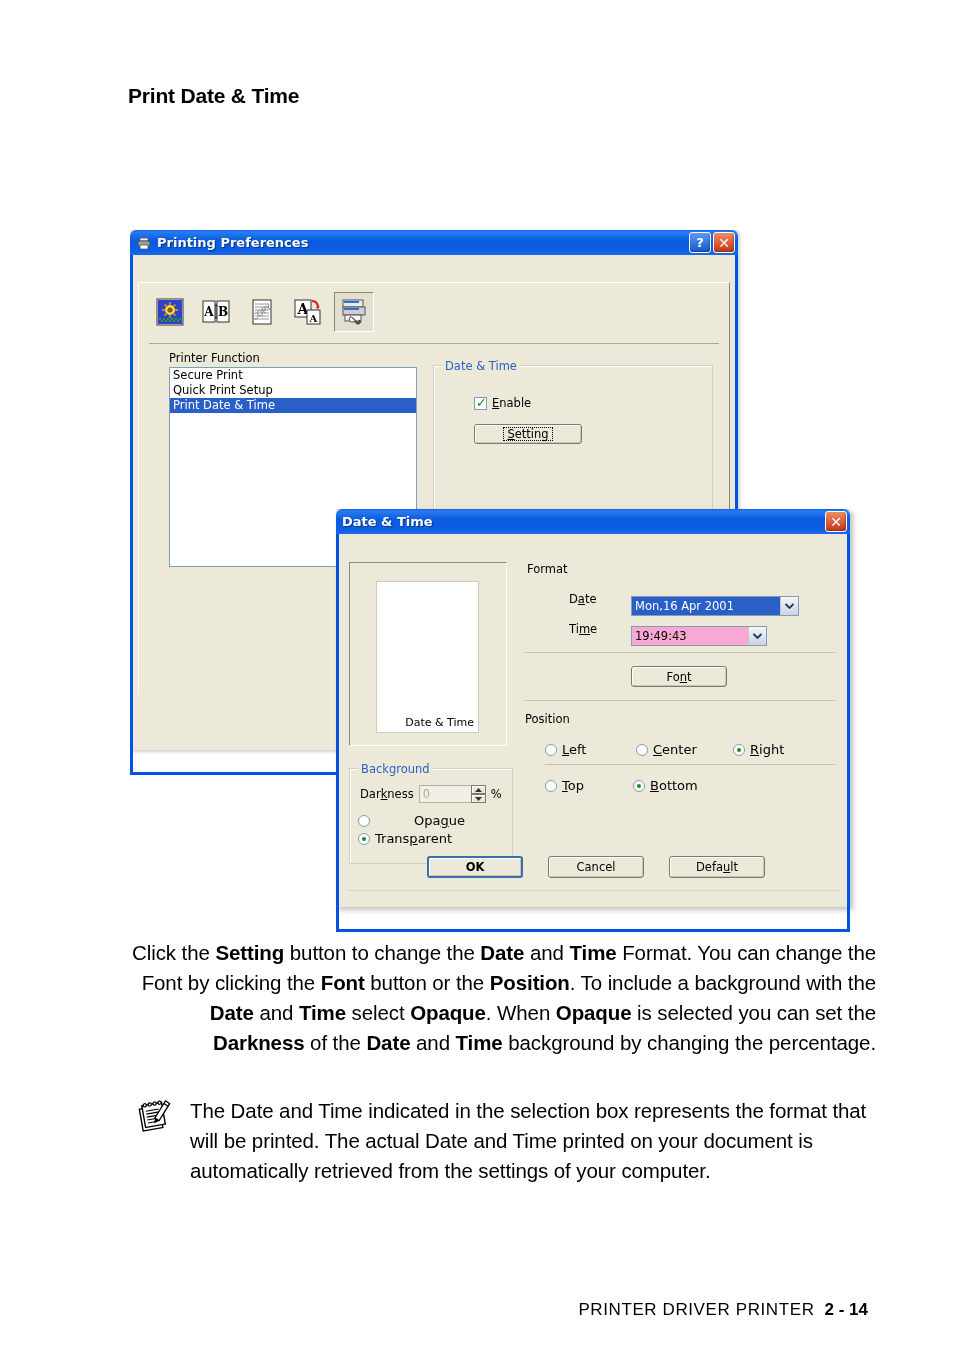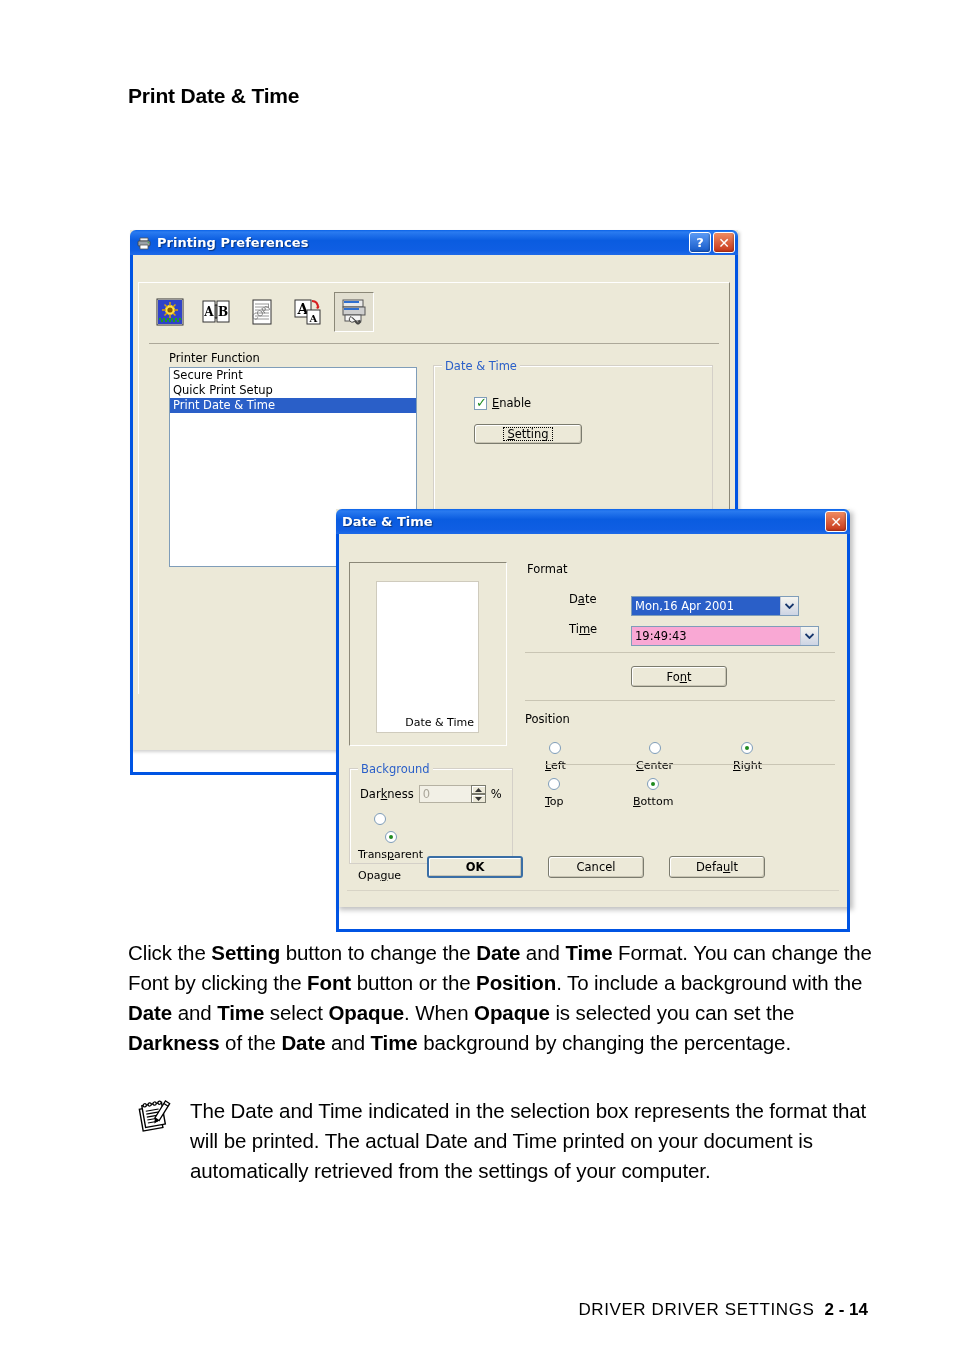--- a/index.html
+++ b/index.html
@@ -22,21 +22,21 @@
     font-size: 21px; font-weight: bold; letter-spacing: -0.2px;
   }
   .doc-para {
     position: absolute; left: 128px;
     width: 740px;
     font-size: 20.5px; line-height: 30px;
     letter-spacing: -0.1px;
   }
   .doc-para b { font-weight: bold; }
   #para-intro { top: 118px; }
-  #para-click { top: 938px; width: 748px; }
+  #para-click { top: 938px; width: 748px; text-align: right; }
 
   .note-block {
     position: absolute; left: 138px; top: 1096px; width: 746px;
   }
   .note-icon {
     position: absolute; left: 0px; top: 4px; width: 42px; height: 34px;
   }
   .note-text {
     margin-left: 52px;
     font-size: 20.5px; line-height: 30px; letter-spacing: -0.1px;
@@ -233,21 +233,21 @@
   }
   .spin-btns { display: flex; flex-direction: column; width: 15px; height: 18px; }
   .spin-b {
     flex: 1; background: #ece9d8; border: 1px solid #7b7b6e;
     box-shadow: inset 1px 1px 0 #fff;
     display:flex; align-items:center; justify-content:center; box-sizing: border-box;
   }
   .spin-b svg { display: block; }
   .pct { font-size: 11.5px; }
 
-  .radio-row { display: flex; align-items: center; gap: 5px; font-size: 11px; white-space: nowrap; flex-direction: column;}
+  .radio-row { display: flex; align-items: center; gap: 5px; font-size: 13px; white-space: nowrap;}
   .radio {
     width: 12px; height: 12px; border-radius: 50%;
     background: #fff; border: 1px solid #7f9db9; box-sizing: border-box;
     position: relative; flex: 0 0 auto;
   }
   .radio.checked::after {
     content:''; position: absolute; left: 3px; top: 3px;
     width: 4px; height: 4px; border-radius: 50%; background: #1f8b1f;
   }
   #rb-opaque { position: absolute; left: 8px; top: 44px; gap: 44px; }
@@ -267,21 +267,21 @@
     white-space: nowrap; overflow: hidden;
   }
   .combo.selected .ctext { background: #2a5fc8; color: #fff; }
   .combo .carrow {
     width: 17px; background: linear-gradient(180deg,#f6f5ef,#cdd4e4);
     border-left: 1px solid #c0c7d6;
     display: flex; align-items: center; justify-content: center;
   }
   .combo .carrow svg { display:block; }
   #combo-date { left: 292px; top: 54px; width: 168px; }
-  #combo-time { left: 292px; top: 84px; width: 188px; }
+  #combo-time { left: 292px; top: 84px; width: 136px; }
 
   .dt-hr1 { position: absolute; left: 186px; right: 12px; top: 118px; border-top: 1px solid #c9c5b4; }
   #btn-font { position: absolute; left: 292px; top: 132px; width: 96px; height: 21px; }
   .dt-hr2 { position: absolute; left: 186px; right: 12px; top: 166px; border-top: 1px solid #c9c5b4; }
 
   .lbl-position { position: absolute; left: 186px; top: 178px; font-size: 11.5px; }
   #rb-left   { position: absolute; left: 206px; top: 208px; }
   #rb-center { position: absolute; left: 297px; top: 208px; }
   #rb-right  { position: absolute; left: 394px; top: 208px; }
   .dt-hr3 { position: absolute; left: 206px; right: 12px; top: 230px; border-top: 1px solid #c9c5b4; }
@@ -577,16 +577,16 @@
           <rect x="22" y="4" width="5" height="20" fill="#fff" stroke="#000" stroke-width="1.3"></rect>
           <path d="M22 24l2.5 5 2.5-5z" fill="#000"></path>
           <path d="M22 7h5" stroke="#000" stroke-width="1.2"></path>
         </g>
       </svg>
     </span>
     <div class="note-text">The Date and Time indicated in the selection box represents the format that will be printed. The actual Date and Time printed on your document is automatically retrieved from the settings of your computer.</div>
   </div>
 
   <div class="footer">
-    <span>DRIVER DRIVER SETTINGS</span><span class="pg">2 - 14</span>
+    <span>PRINTER DRIVER PRINTER</span><span class="pg">2 - 14</span>
   </div>
 
 </div>
 
 </body></html>

